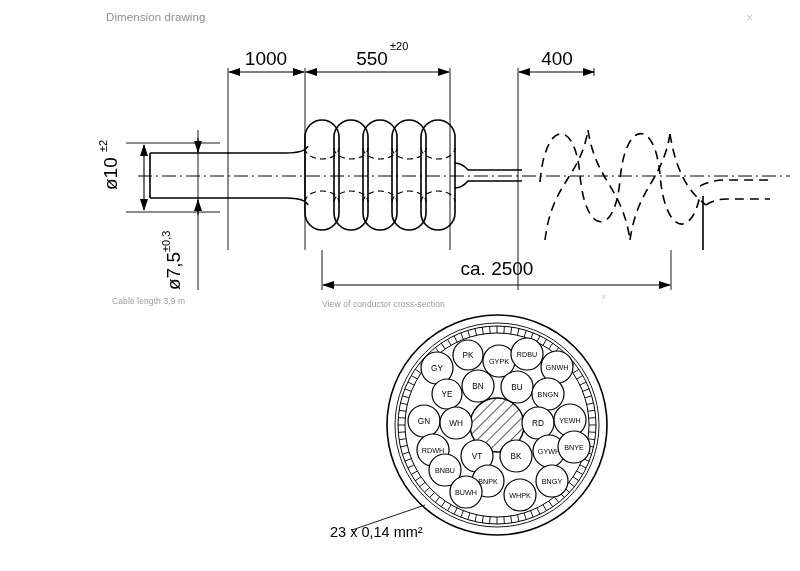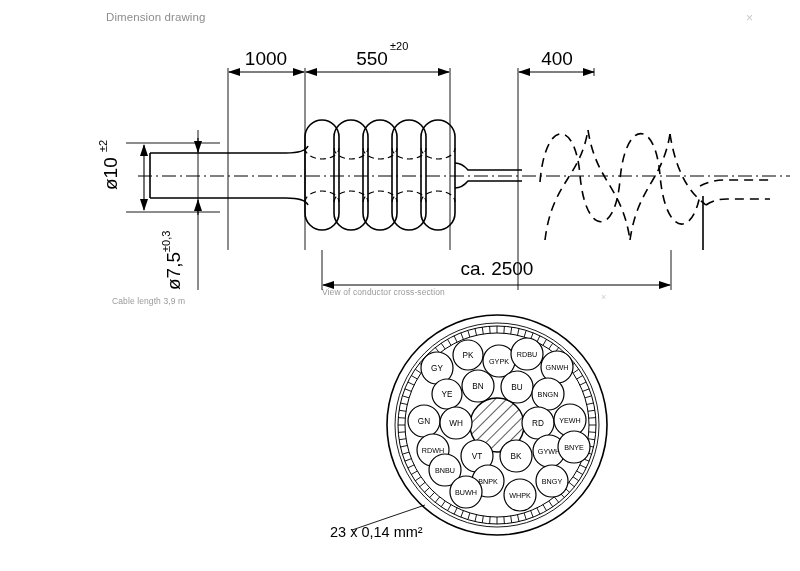--- a/index.html
+++ b/index.html
@@ -45,21 +45,21 @@
 
   
   .caption {
     position: absolute;
     font-size: 8.5px;
     color: #9a9a9a;
     white-space: nowrap;
     letter-spacing: .1px;
   }
   .caption.cable-length { left: 112px; top: 296px; }
-  .caption.cross-section { left: 322px; top: 287px; }
+  .caption.cross-section { left: 322px; top: 299px; }
 
   
   svg.drawing {
     position: absolute;
     left: 0; top: 0;
     width: 800px;
     height: 571px;
     pointer-events: none;
   }
   svg text {

